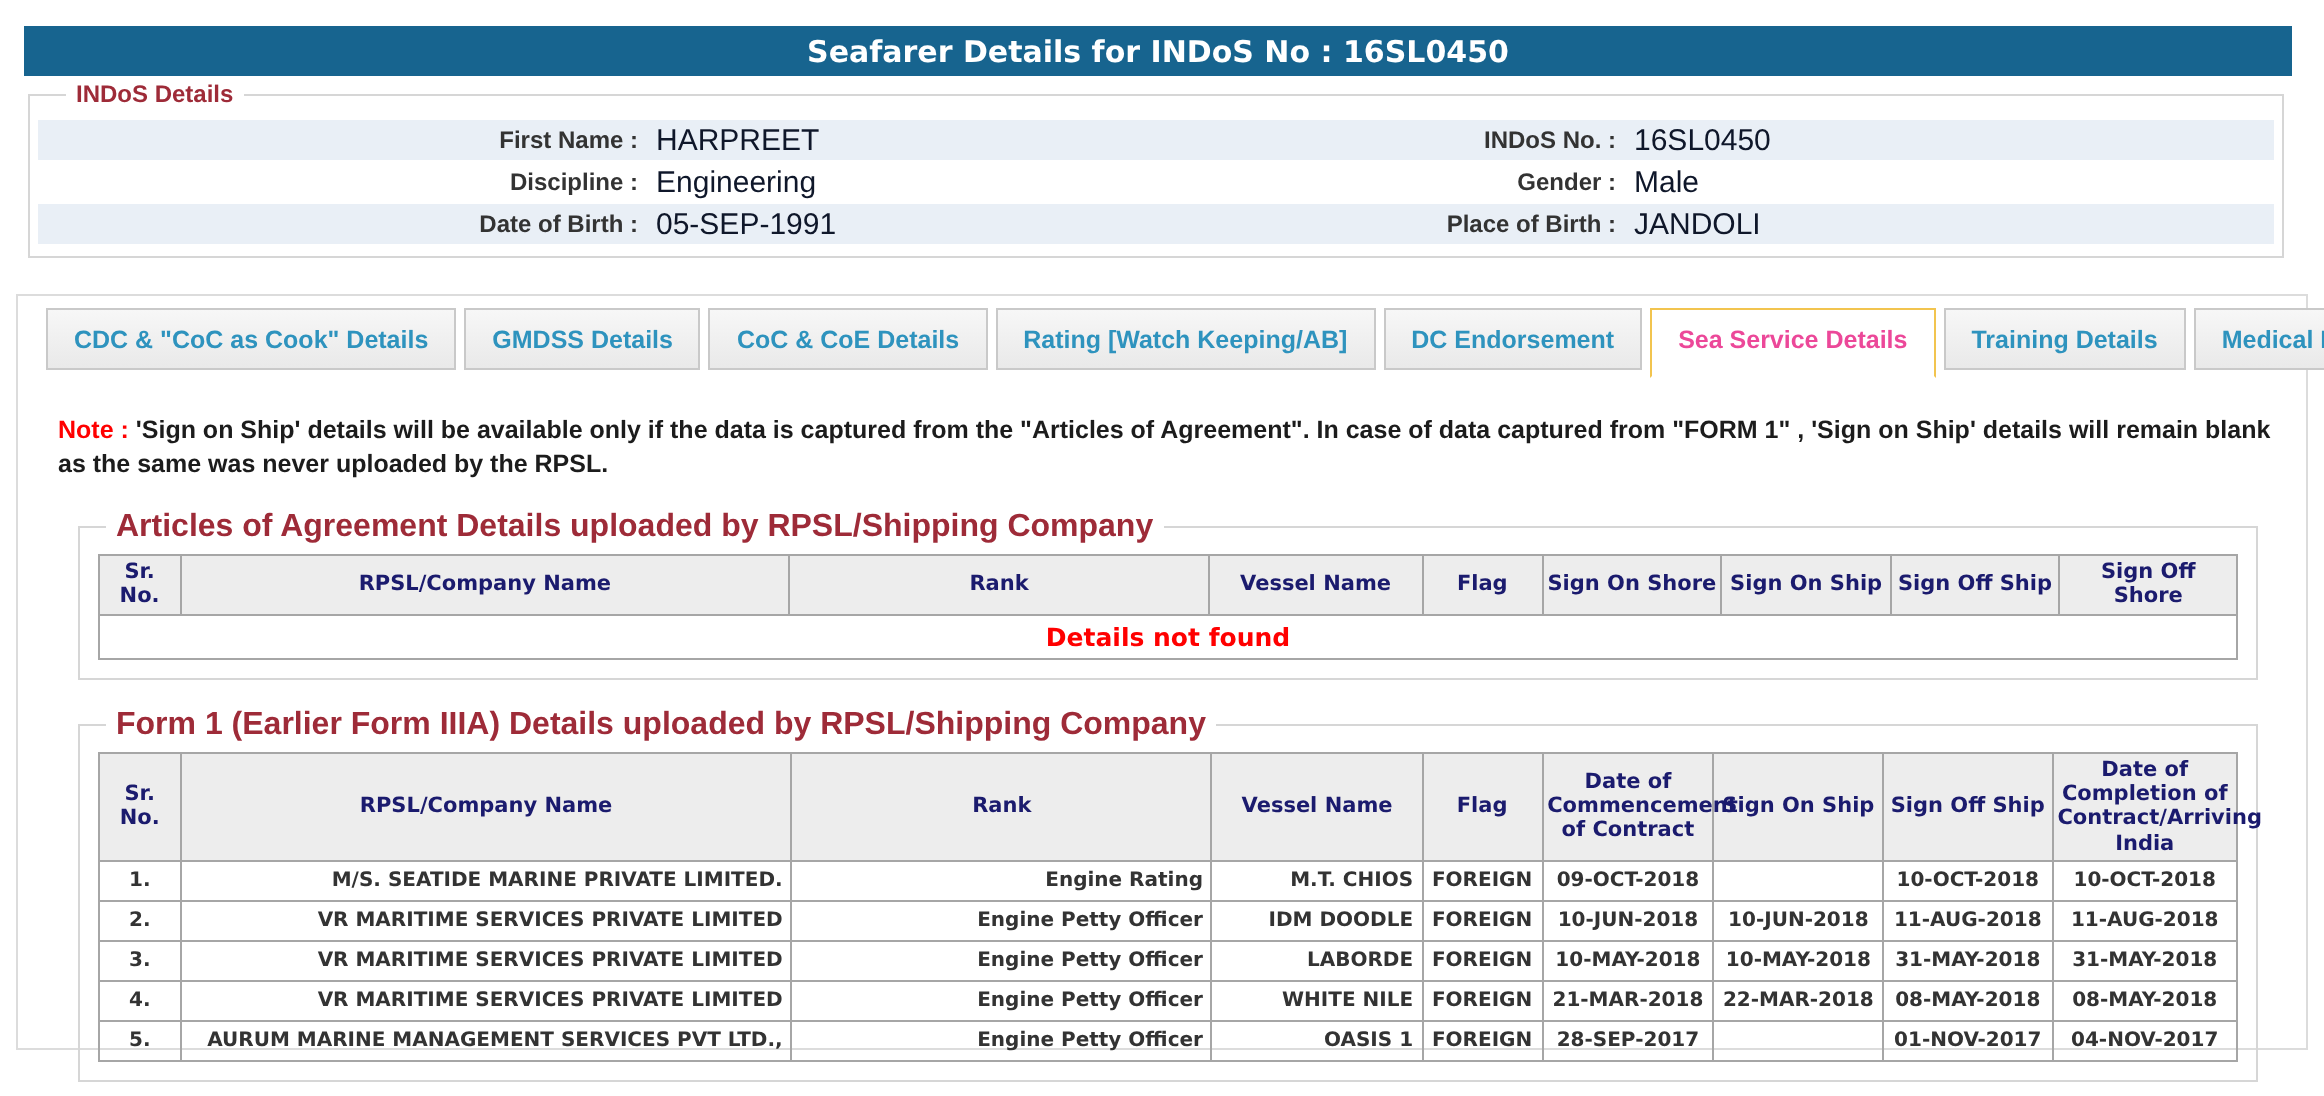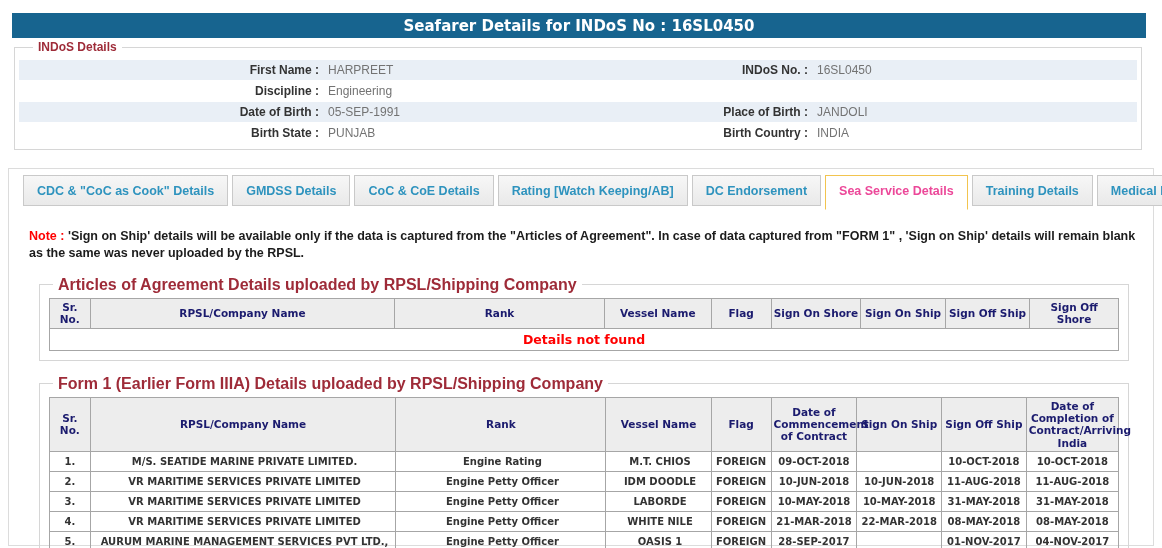--- a/index.html
+++ b/index.html
@@ -18,21 +18,21 @@
     margin:2px 20px 0 14px; border:1px solid #d6d6d6; padding:6px 4px 5px 4px;
   }
   .indos-fieldset legend {
     color:#9e2b38; font-weight:bold; font-size:12px; padding:0 5px; margin-left:14px;
   }
   .frow { display:flex; min-height:20px; margin-bottom:1px; background:#fff; }
   .frow.alt { background:#e9eff6; }
   .fcell { display:flex; width:50%; align-items:center; }
   .flabel { width:300px; text-align:right; font-weight:bold; color:#333333; font-size:12px; }
   .fcell.right .flabel { width:230px; }
-  .fvalue { padding-left:9px; color:#737373; font-size:12px; }
+  .fvalue { padding-left:9px; color:#0f172a; font-size:15px; }
 
   
   .panel {
     margin:18px 8px 0 8px; width:1146px; height:378px;
     border:1px solid #dcdcdc; background:#fff;
   }
   .tabs { padding:6px 0 0 14px; display:flex; }
   .tab {
     background:linear-gradient(#f7f7f7,#e9e9e9);
     border:1px solid #c9c9c9;
@@ -52,21 +52,21 @@
   .tbl-fieldset { margin:14px 24px 0 30px; border:1px solid #d6d6d6; padding:4px 9px 9px 9px; }
   .tbl-fieldset legend { color:#9e2b38; font-weight:bold; font-size:16px; padding:0 5px; margin-left:4px; }
 
   table { width:100%; border-collapse:collapse; table-layout:fixed; }
   th, td { border:1px solid #a6a6a6; font-family:"DejaVu Sans", sans-serif; }
   th {
     background:#ededed; color:#1B1B6E; font-weight:bold; font-size:10.5px;
     padding:2px 2px; line-height:1.18; text-align:center;
   }
   td { font-size:10px; font-weight:bold; color:#333333; padding:3px 4px; height:20px; }
-  td.l { text-align:center; padding-left:7px; }
+  td.l { text-align:right; padding-left:7px; }
   td.c { text-align:center; }
   td.notfound { text-align:center; color:#FF0000; font-size:12.5px; font-weight:bold; font-family:"DejaVu Sans", sans-serif; height:21px; }
 
   
   .col-sr{width:3.8%;} .col-co{width:28.5%;} .col-rk{width:19.6%;} .col-vn{width:10.0%;}
   .col-fl{width:5.6%;} .col-a1{width:8.4%;} .col-a2{width:7.9%;} .col-a3{width:7.9%;} .col-a4{width:8.3%;}
   
   .col-d1{width:8.0%;} .col-d2{width:7.9%;} .col-d3{width:7.9%;} .col-d4{width:8.6%;}
   .f1-vn{width:9.8%;}
 </style>
@@ -90,39 +90,33 @@
       <div class="fcell right">
         <div class="flabel">INDoS No. :</div>
         <div class="fvalue">16SL0450</div>
       </div>
     </div>
     <div class="frow">
       <div class="fcell">
         <div class="flabel">Discipline :</div>
         <div class="fvalue">Engineering</div>
       </div>
+      <div class="fcell right">
+        <div class="flabel">Gender :</div>
+        <div class="fvalue">Male</div>
+      </div>
     </div>
     <div class="frow alt">
       <div class="fcell">
         <div class="flabel">Date of Birth :</div>
         <div class="fvalue">05-SEP-1991</div>
       </div>
       <div class="fcell right">
         <div class="flabel">Place of Birth :</div>
         <div class="fvalue">JANDOLI</div>
-      </div>
-    </div>
-    <div class="frow">
-      <div class="fcell">
-        <div class="flabel">Birth State :</div>
-        <div class="fvalue">PUNJAB</div>
-      </div>
-      <div class="fcell right">
-        <div class="flabel">Birth Country :</div>
-        <div class="fvalue">INDIA</div>
       </div>
     </div>
   </fieldset>
 
   <div class="panel">
 
     <div class="tabs">
       <div class="tab">CDC &amp; "CoC as Cook" Details</div>
       <div class="tab">GMDSS Details</div>
       <div class="tab">CoC &amp; CoE Details</div>

